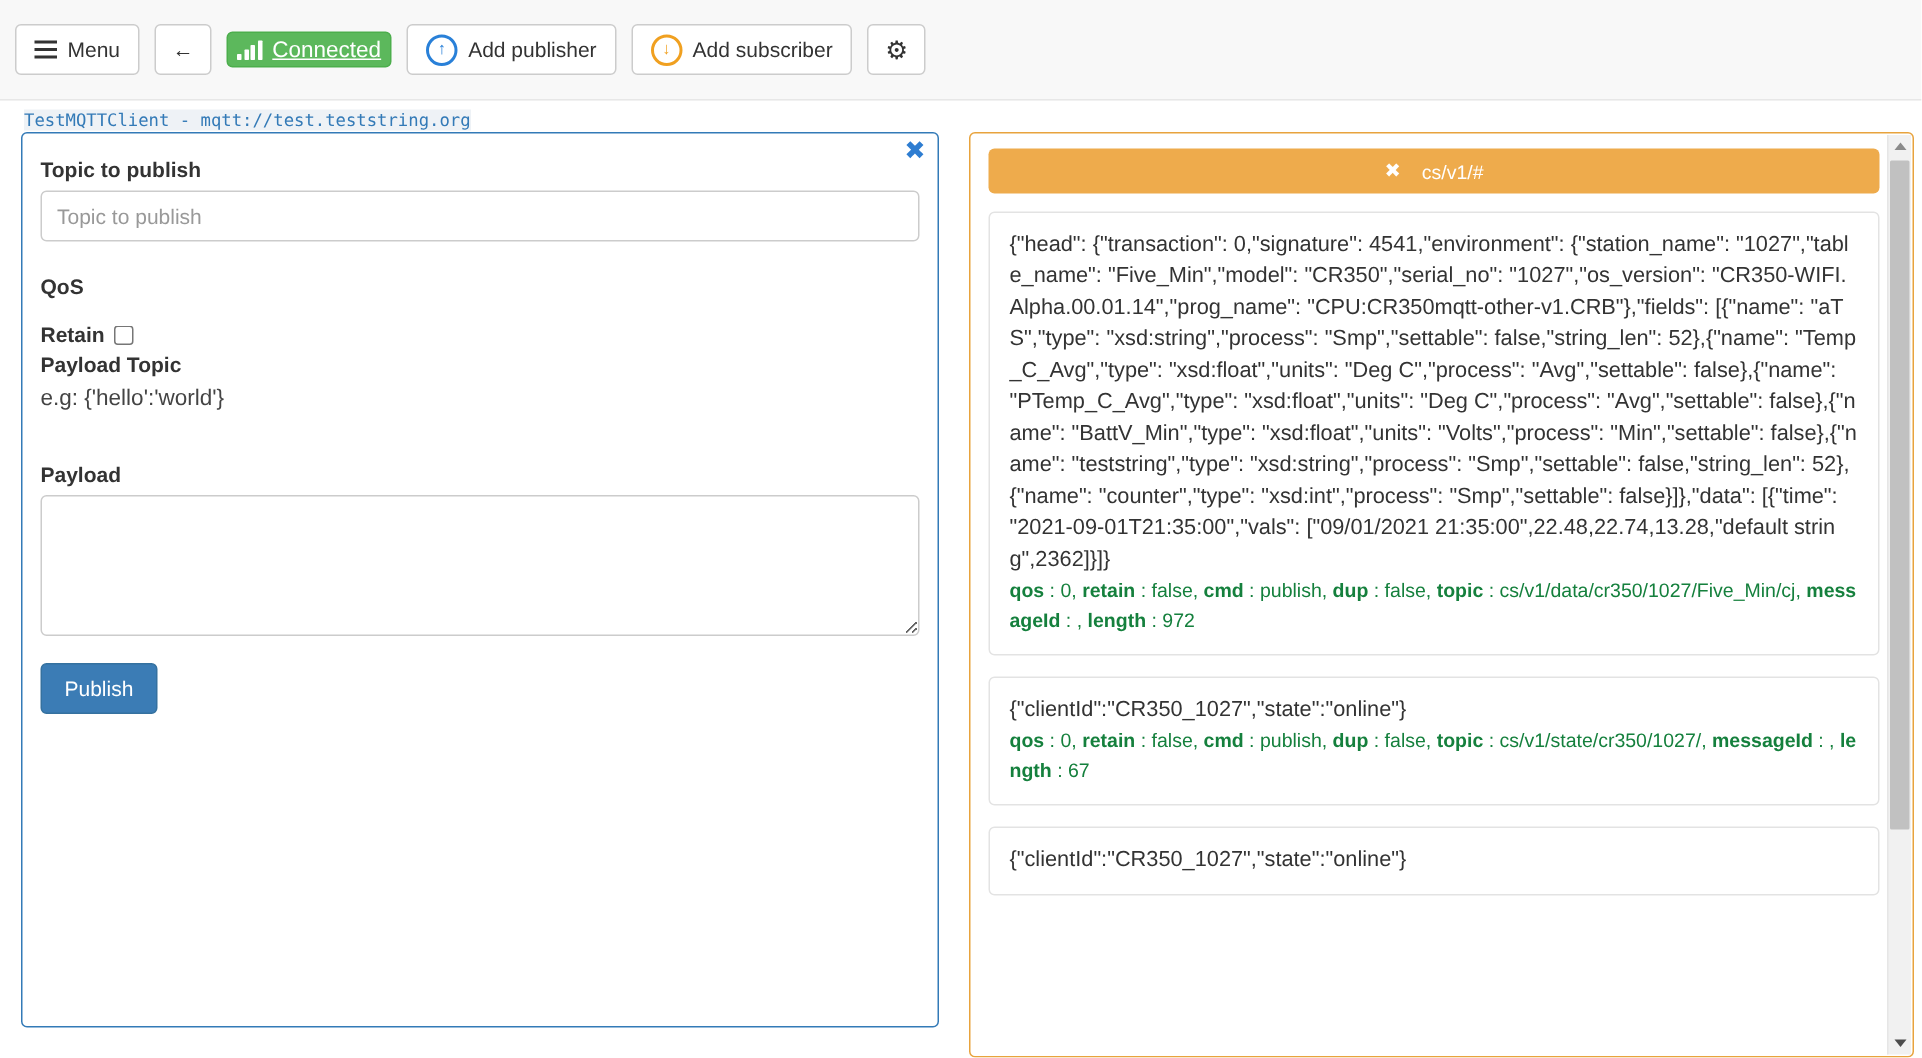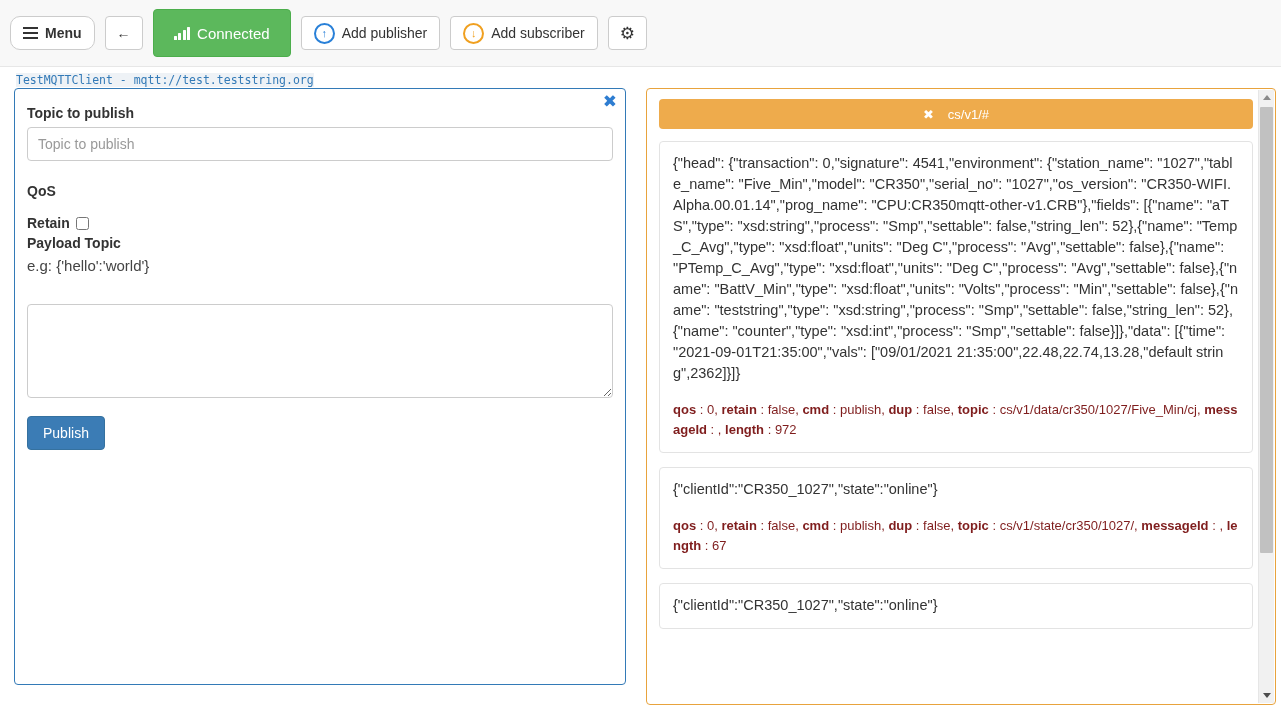--- a/index.html
+++ b/index.html
@@ -38,30 +38,31 @@
     font-family: "Liberation Sans", sans-serif;
     font-size: 14px;
     display: inline-flex;
     align-items: center;
     gap: 7px;
     padding: 0 12px;
     cursor: pointer;
     white-space: nowrap;
     line-height: 1;
   }
-  .tb-btn.menu { font-weight: bold; padding: 0 12px; border-radius: 10px; }
+  .tb-btn.menu { font-weight: normal; padding: 0 12px; }
   .tb-btn.arrow { padding: 0 11px; font-weight: bold; }
   .tb-btn.gear { padding: 0 11px; }
   .tb-btn.connected {
     background: #5cb85c;
     border-color: #4cae4c;
     color: #ffffff;
     font-size: 15px;
-    height: 48px;
-    padding: 0 20px;
+    height: 24px;
+    padding: 0 6px;
+    text-decoration: underline;
   }
 
   .icon-bars {
     display: inline-block;
     width: 15px;
     height: 12px;
     position: relative;
   }
   .icon-bars i {
     position: absolute;
@@ -264,24 +265,24 @@
     margin-bottom: 14px;
   }
   .msg-body {
     font-size: 14.5px;
     line-height: 21px;
     color: #333333;
     word-break: break-all;
     overflow-wrap: anywhere;
   }
   .msg-meta {
-    margin-top: 16px;
+    margin-top: 0;
     font-size: 13px;
     line-height: 20px;
-    color: #7f1d1d;
+    color: #15803d;
     word-break: break-all;
     overflow-wrap: anywhere;
   }
   .msg-meta b { font-weight: bold; }
   .msg-card.clipped { margin-bottom: 0; }
 
   
   .scroll-track {
     position: absolute;
     top: 1px;
@@ -380,20 +381,21 @@
     <div class="retain-row">
       <span class="fld-label">Retain</span>
       <input type="checkbox" style="">
     </div>
 
     <label class="fld-label">Payload Topic</label>
     <div class="help-text">e.g: {'hello':'world'}</div>
 
     <div class="spacer-lg"></div>
 
+    <label class="fld-label">Payload</label>
     <textarea class="payload-box" style=""></textarea>
 
     <button class="btn-publish">Publish</button>
   </div>
 
   <div class="sub-panel">
     <div class="sub-scrollport">
 
       <div class="sub-header">
         <span class="hx">✖</span>

